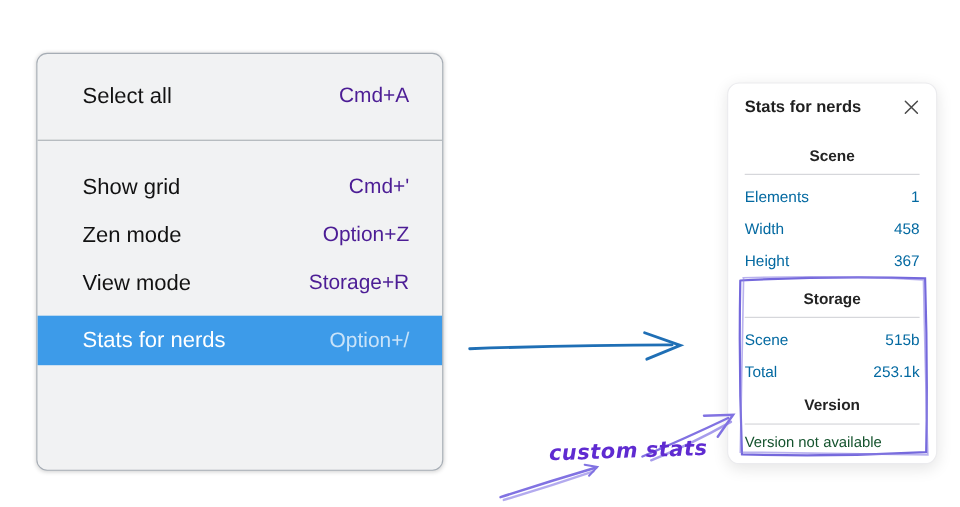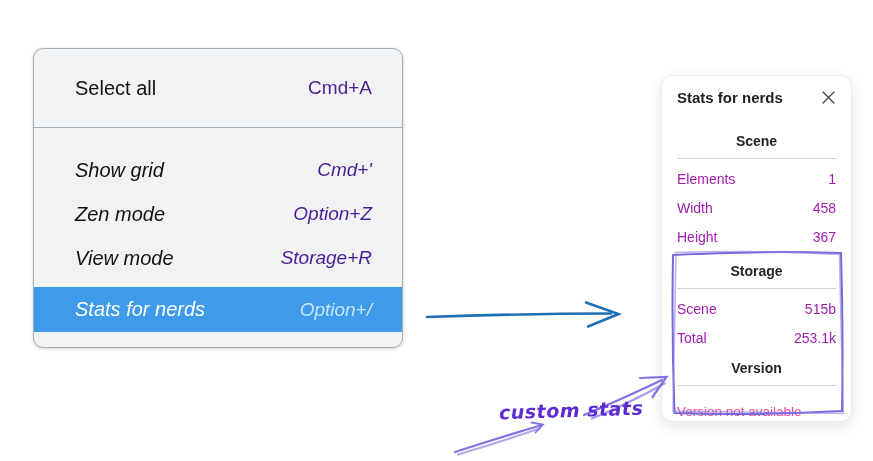--- a/index.html
+++ b/index.html
@@ -10,21 +10,21 @@
     width: 873px;
     height: 461px;
     background: #ffffff;
     overflow: hidden;
   }
 
   
   .menu {
     position: absolute;
     left: 33px; top: 48px;
-    width: 370px; height: 300px;
+    width: 370px; height: 380px;
     background: #f1f2f3;
     border: 1.5px solid #a6adb5;
     border-radius: 10px;
     box-shadow: 0 1px 4px rgba(0,0,0,0.18);
     overflow: hidden;
   }
   .menu-item {
     display: flex;
     justify-content: space-between;
     align-items: center;
@@ -32,21 +32,21 @@
     height: 44px;
     font-size: 20px;
     color: #121212;
     cursor: default;
   }
   .menu-item.first { height: 78px; }
   .menu-divider {
     height: 0;
     border-top: 1px solid #a9aeb4;
   }
-  .menu-section2 { padding-top: 20px; font-style: italic; }
+  .menu-section2 { padding-top: 20px; }
   .mi-shortcut {
     color: #4c1d95;
     font-size: 19px;
   }
   .menu-item.selected {
     margin-top: 7px;
     height: 45px;
     background: #3d9be9;
     color: #ffffff;
   }
@@ -99,27 +99,27 @@
     border-top: 1px solid #d2d3d8;
     margin: 8px 0 0 0;
   }
   .rows { margin-top: 5px; }
   .srow {
     display: flex;
     justify-content: space-between;
     align-items: center;
     height: 29px;
     font-size: 14px;
-    color: #a21caf;
+    color: #0369a1;
   }
   .note {
-    margin-top: 17px;
+    margin-top: 7px;
     font-size: 13.5px;
     line-height: 18px;
-    color: #ec4899;
+    color: #14532d;
   }
 
   
   .sketch-layer {
     position: absolute;
     left: 0; top: 0;
     width: 873px; height: 461px;
     pointer-events: none;
   }
   .handwriting {

